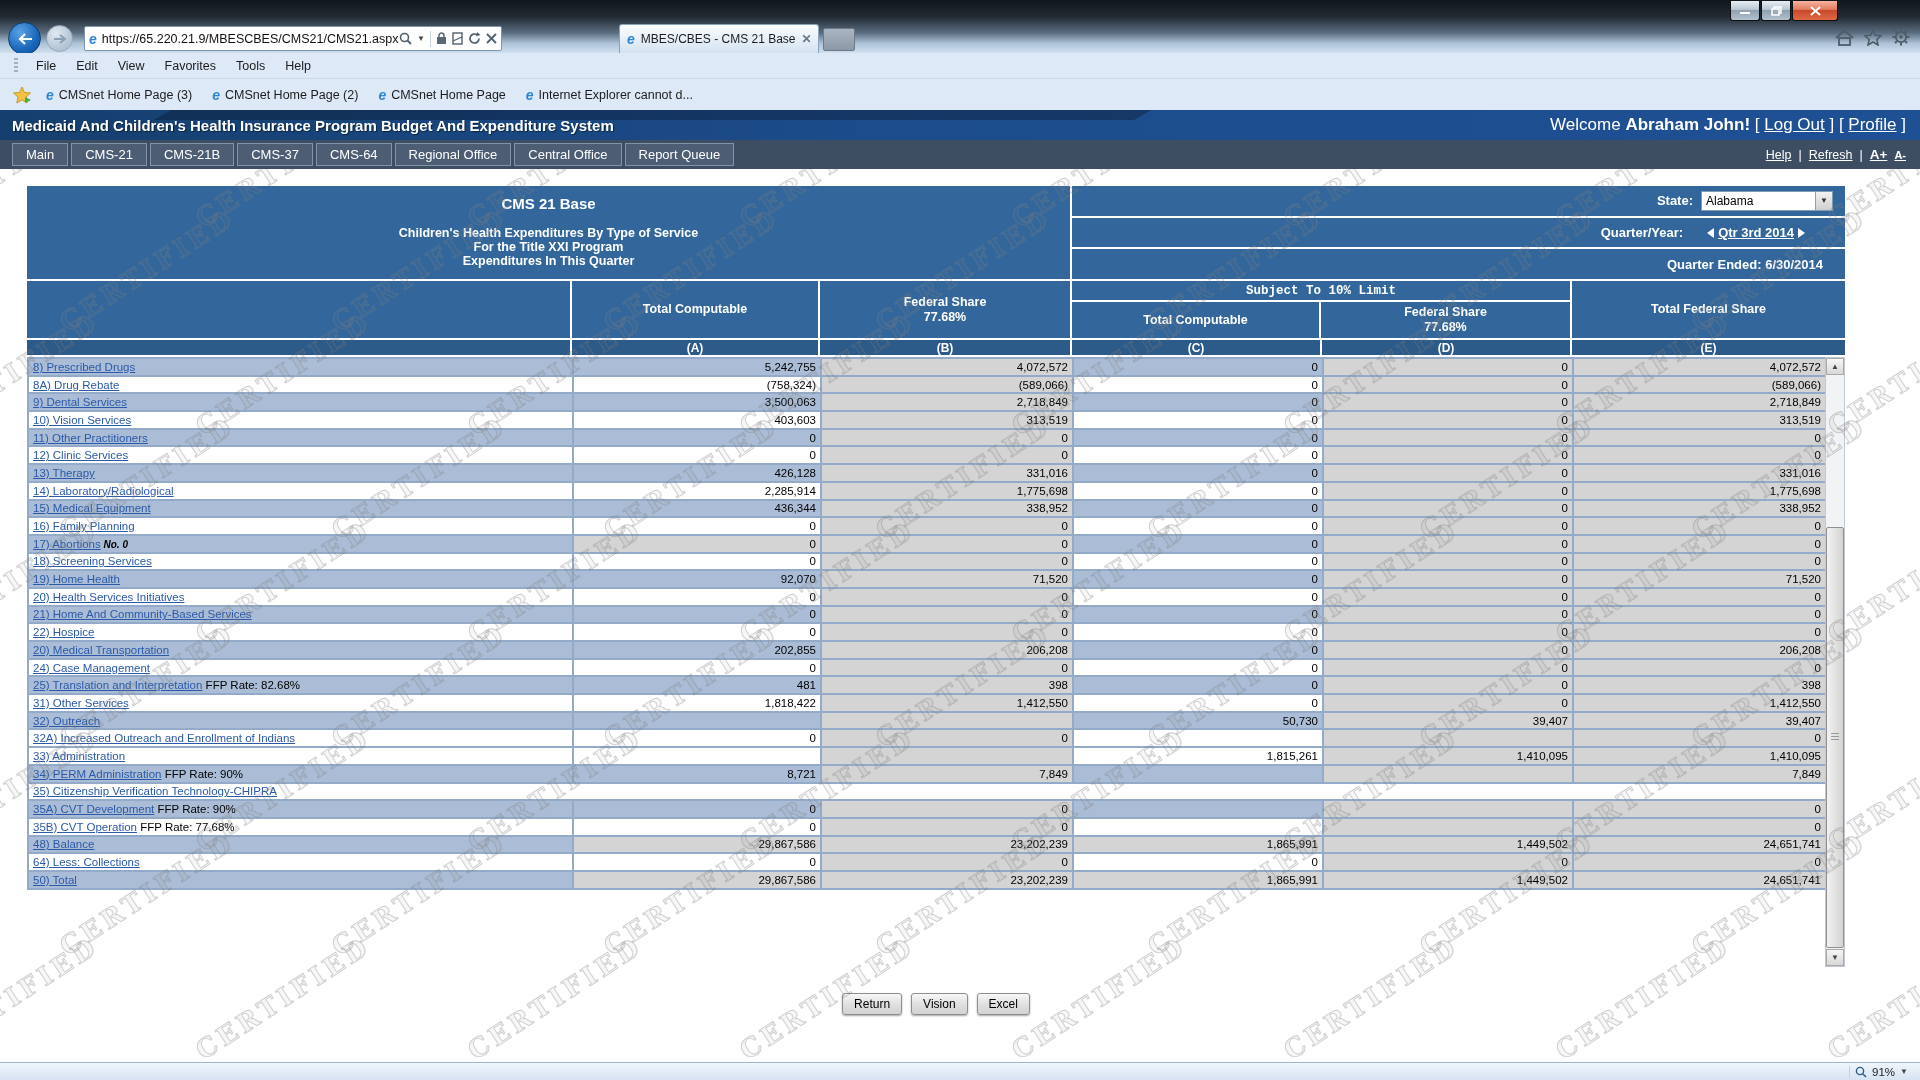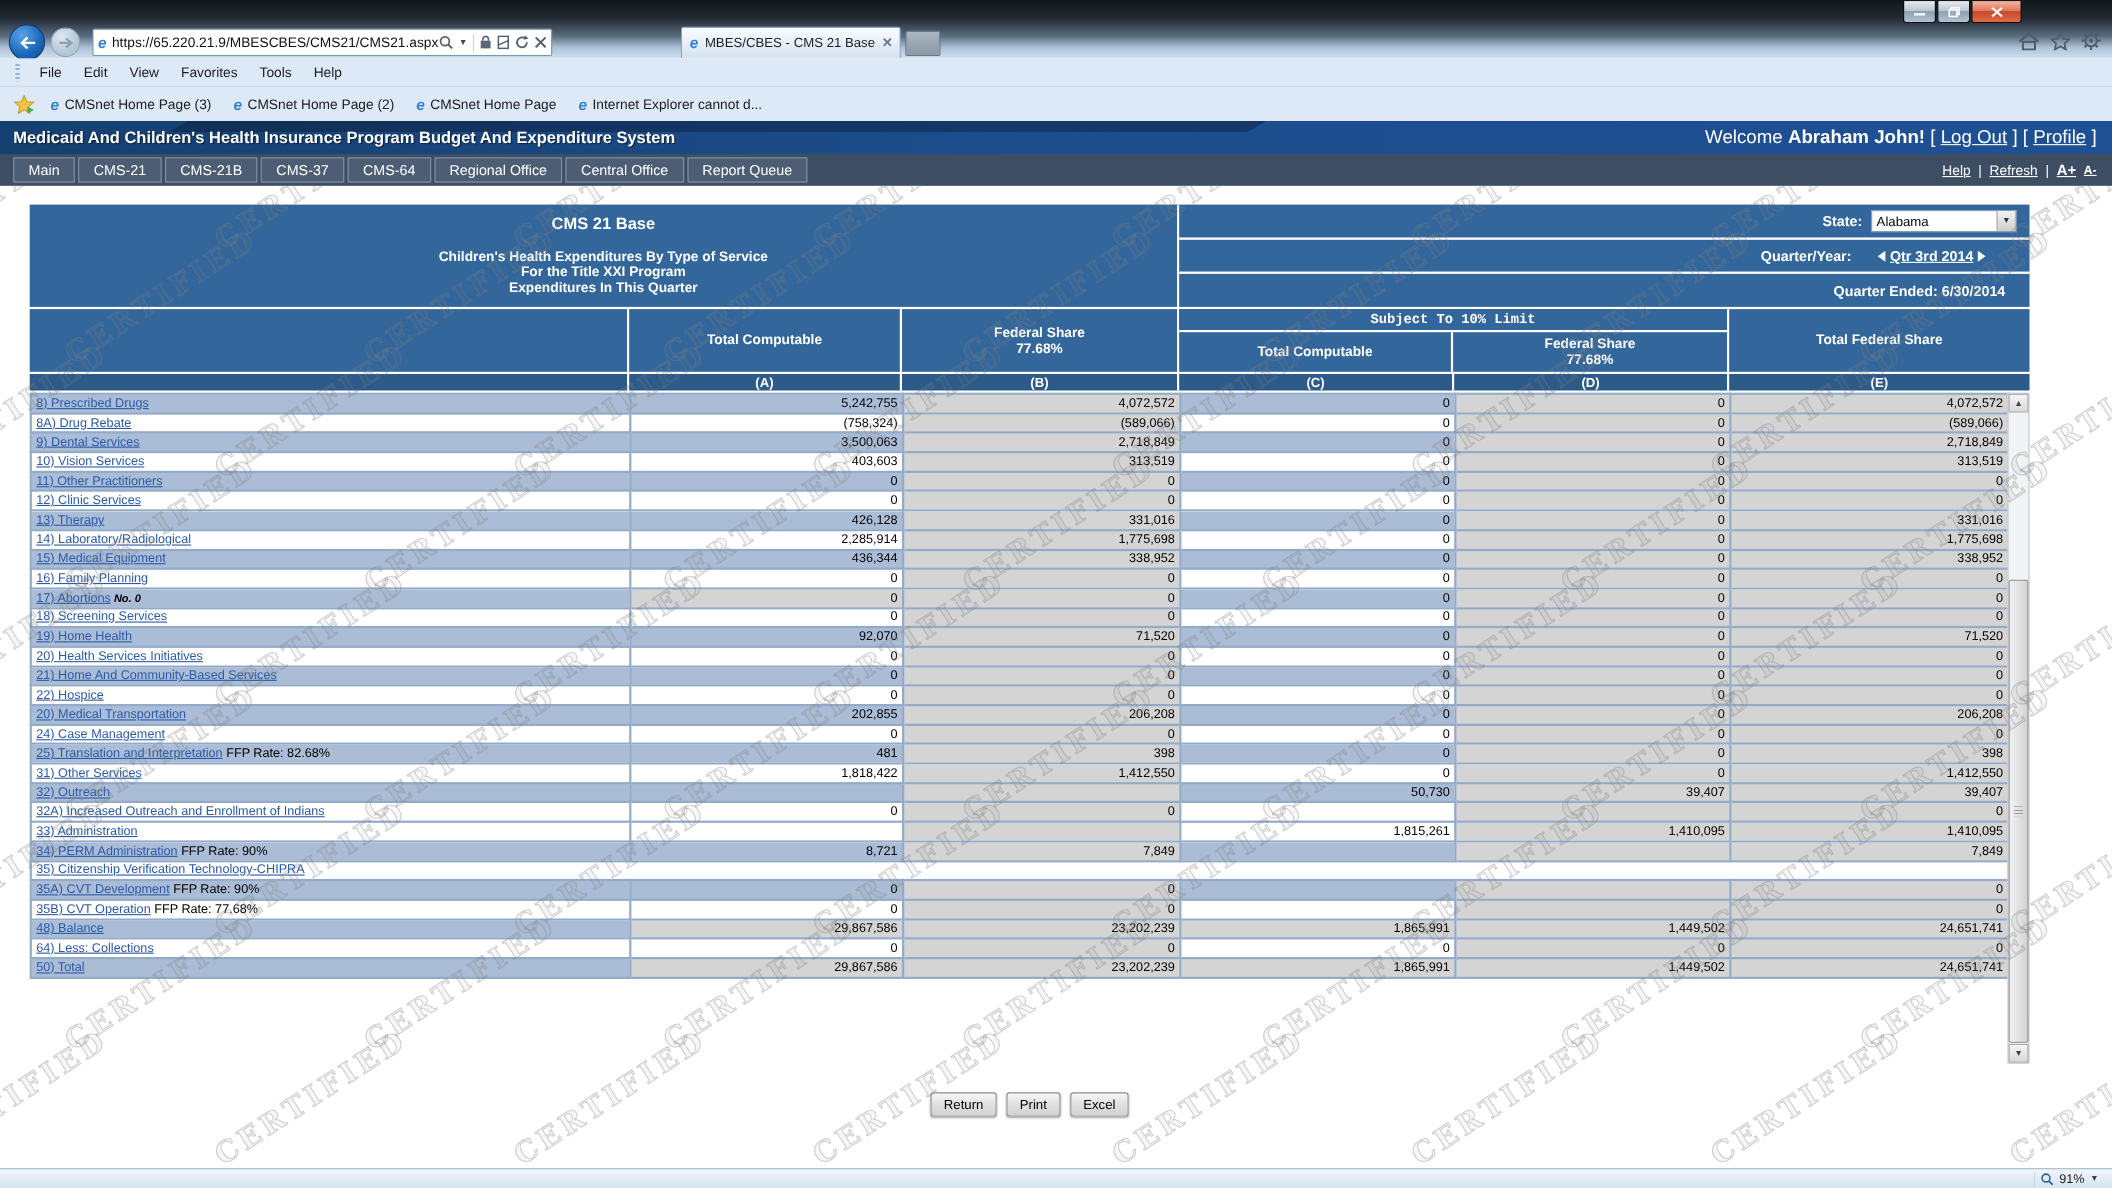--- a/index.html
+++ b/index.html
@@ -622,21 +622,21 @@
         </table>
         <div class="vscroll">
           <div class="sb-btn sb-up">▲</div>
           <div class="sb-thumb"></div>
           <div class="sb-btn sb-down">▼</div>
         </div>
       </div>
 
       <div class="btn-row">
         <button class="pbtn">Return</button>
-        <button class="pbtn">Print</button>
+        <button class="pbtn">Vision</button>
         <button class="pbtn">Excel</button>
       </div>
     </div>
 
     <div class="wm-layer">
         <span class="wm" style="left: -90px; top: -18px;">CERTIFIED</span>
         <span class="wm" style="left: 182px; top: -18px;">CERTIFIED</span>
         <span class="wm" style="left: 454px; top: -18px;">CERTIFIED</span>
         <span class="wm" style="left: 726px; top: -18px;">CERTIFIED</span>
         <span class="wm" style="left: 998px; top: -18px;">CERTIFIED</span>

